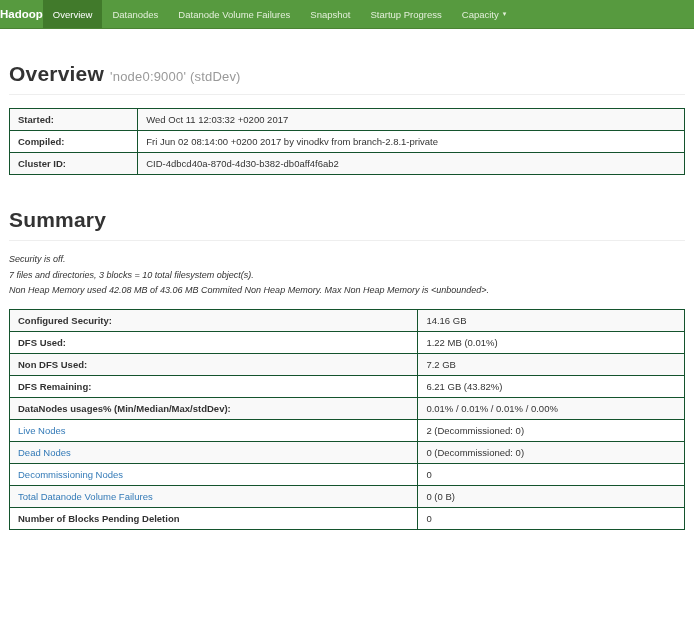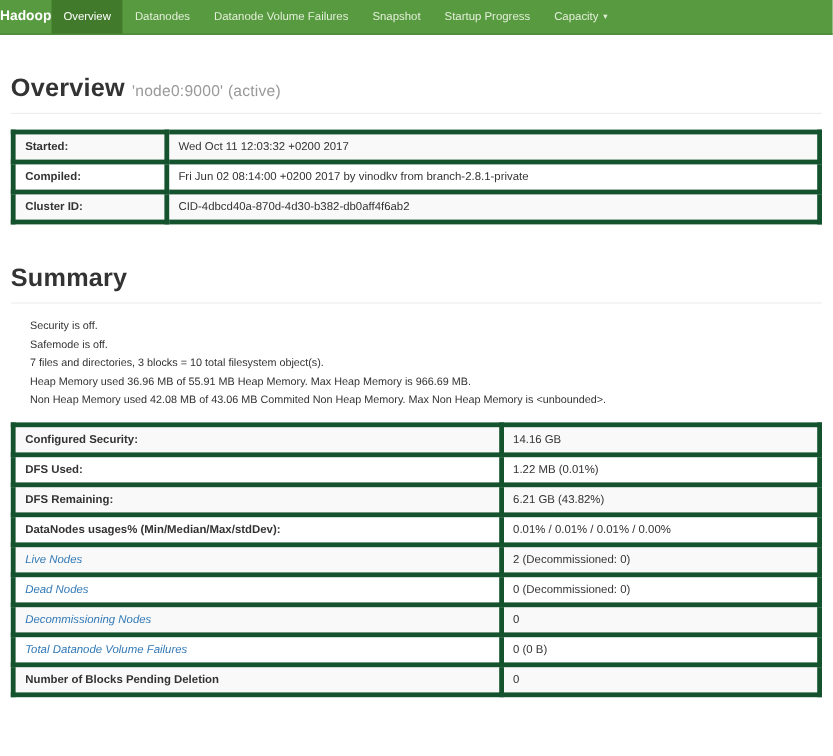--- a/index.html
+++ b/index.html
@@ -39,48 +39,47 @@
   .content { padding: 0 9px; }
   h1 {
     font-size: 21px;
     font-weight: bold;
     color: #333;
     margin: 33px 0 8px;
     letter-spacing: 0.2px;
   }
   h1 small { font-size: 13px; color: #999; font-weight: normal; }
   hr { border: 0; border-top: 1px solid #eee; margin: 8px 0 13px; }
-  .lines { margin: 4px 16px 14px; }
+  .lines { margin: 4px 0 14px; font-style: italic; }
   .line { font-size: 9px; color: #333; margin: 0 0 5.5px; }
   
   table {
     width: 100%;
     border-collapse: collapse;
     font-size: 9.5px;
     color: #333;
     margin-bottom: 14px;
     border: 1px solid #ddd;
   }
   th, td {
-    border: 4px solid #14532d;
+    border: 1px solid #14532d;
     padding: 5px 8px;
     text-align: left;
     vertical-align: top;
     line-height: 11px;
   }
   th { font-weight: bold; }
   tbody tr:nth-child(odd) { background: #f9f9f9; }
   .overview-table th { width: 19%; }
   .summary-table th { width: 60.5%; }
   .summary-table a {
     color: #337ab7;
     font-weight: normal;
     text-decoration: none;
     cursor: pointer;
-    font-style: italic;
   }
 </style>
 </head>
 <body>
 
 <nav class="navbar">
   <span class="brand">Hadoop</span>
   <a class="nav-item active">Overview</a>
   <a class="nav-item">Datanodes</a>
   <a class="nav-item">Datanode Volume Failures</a>
@@ -89,21 +88,21 @@
   <a class="nav-item">
     <span>Capacity</span>
     <span class="caret">▾</span>
   </a>
 </nav>
 
 <div class="content">
 
   <h1>
     <span>Overview</span>
-    <small>'node0:9000' (active)</small>
+    <small>'node0:9000' (stdDev)</small>
   </h1>
   <hr>
 
   <table class="overview-table">
     <tbody>
       <tr>
         <th>Started:</th>
         <td>Wed Oct 11 12:03:32 +0200 2017</td>
       </tr>
       <tr>
@@ -115,35 +114,37 @@
         <td>CID-4dbcd40a-870d-4d30-b382-db0aff4f6ab2</td>
       </tr>
     </tbody>
   </table>
 
   <h1>Summary</h1>
   <hr>
 
   <div class="lines">
     <p class="line">Security is off.</p>
-    <p class="line">Safemode is off.</p>
     <p class="line">7 files and directories, 3 blocks = 10 total filesystem object(s).</p>
-    <p class="line">Heap Memory used 36.96 MB of 55.91 MB Heap Memory. Max Heap Memory is 966.69 MB.</p>
     <p class="line">Non Heap Memory used 42.08 MB of 43.06 MB Commited Non Heap Memory. Max Non Heap Memory is &lt;unbounded&gt;.</p>
   </div>
 
   <table class="summary-table">
     <tbody>
       <tr>
         <th>Configured Security:</th>
         <td>14.16 GB</td>
       </tr>
       <tr>
         <th>DFS Used:</th>
         <td>1.22 MB (0.01%)</td>
+      </tr>
+      <tr>
+        <th>Non DFS Used:</th>
+        <td>7.2 GB</td>
       </tr>
       <tr>
         <th>DFS Remaining:</th>
         <td>6.21 GB (43.82%)</td>
       </tr>
       <tr>
         <th>DataNodes usages% (Min/Median/Max/stdDev):</th>
         <td>0.01% / 0.01% / 0.01% / 0.00%</td>
       </tr>
       <tr>

